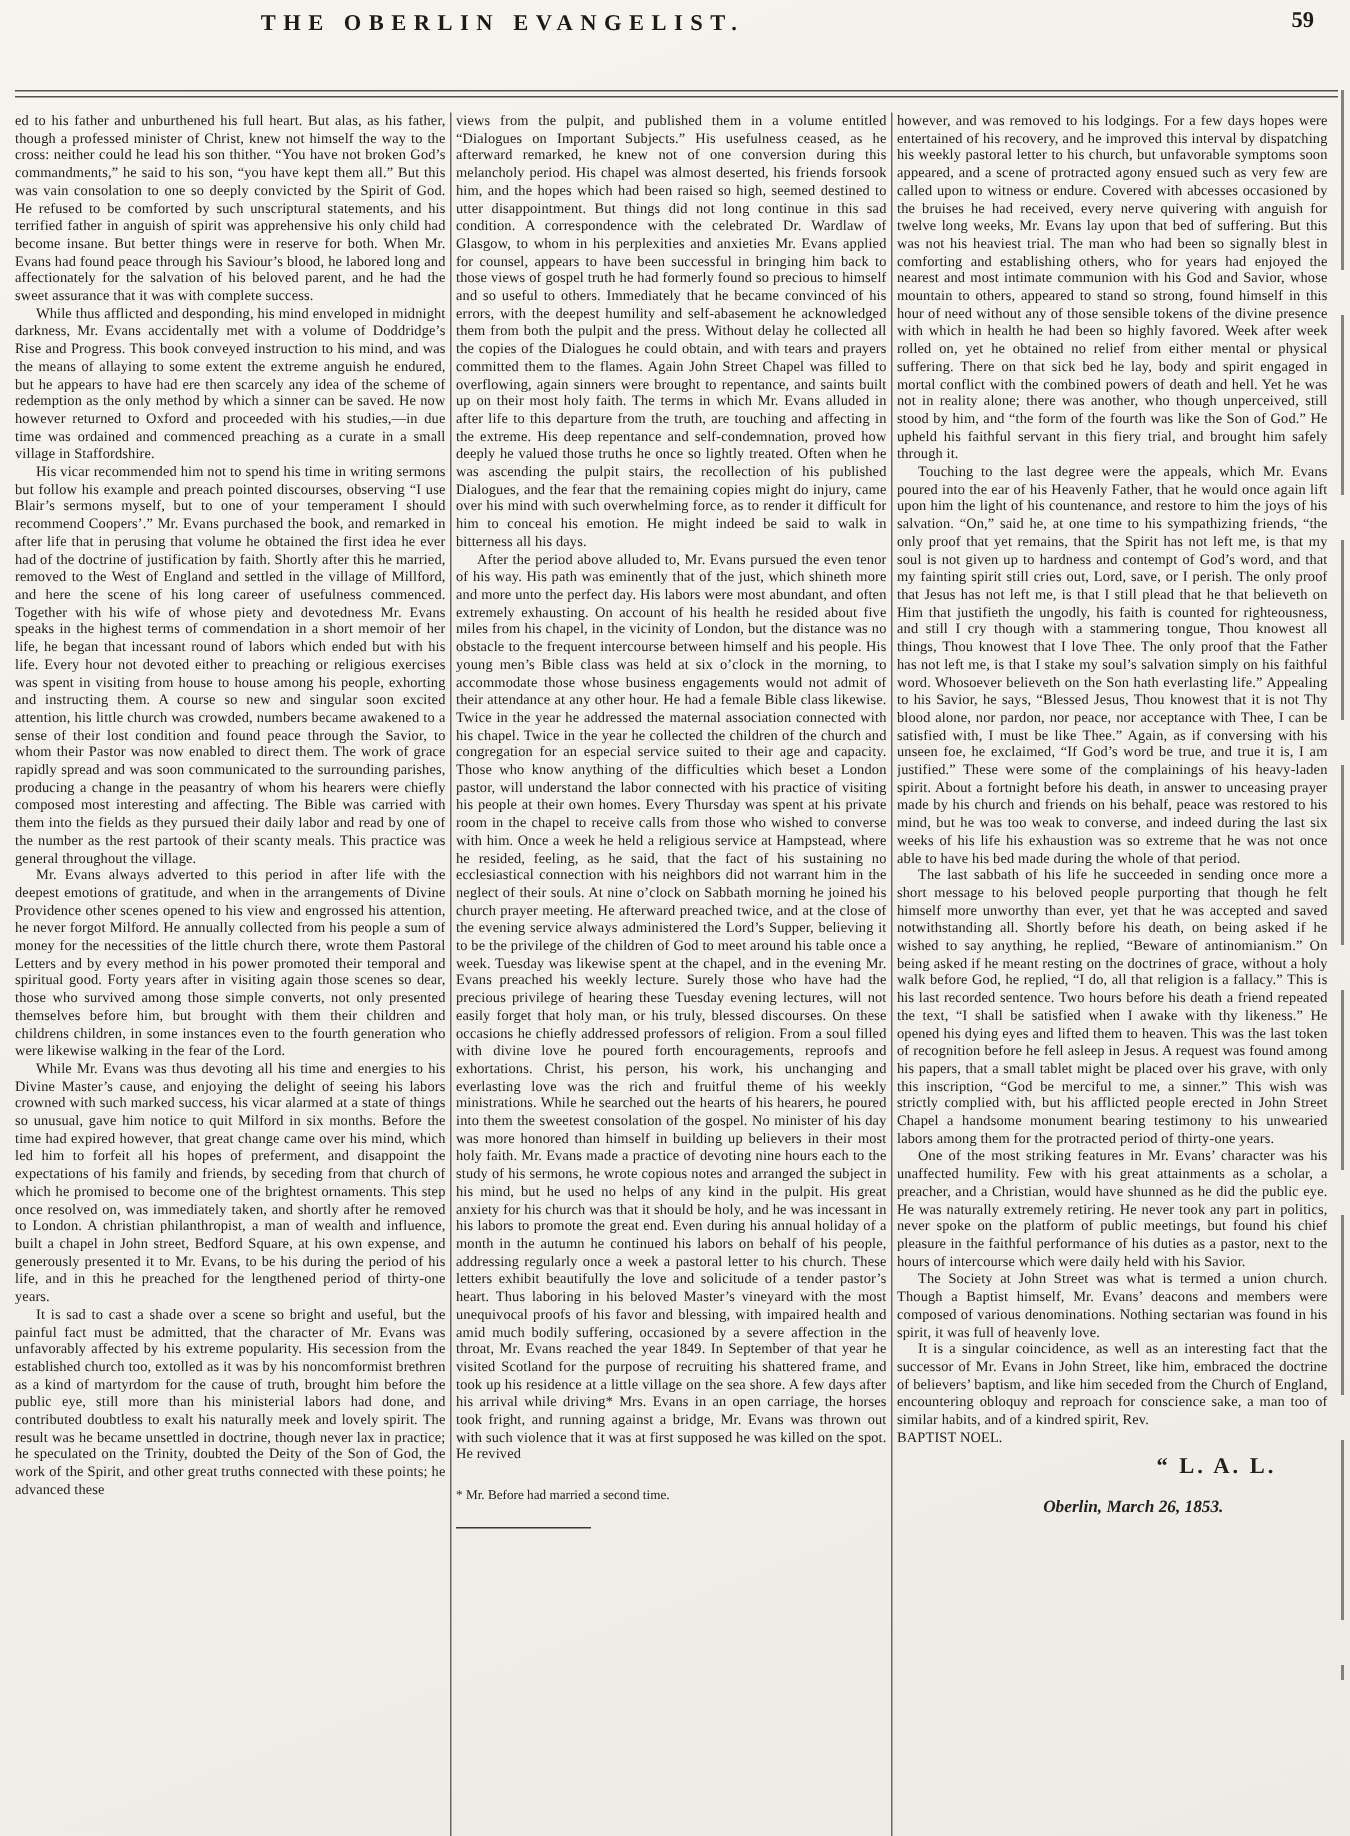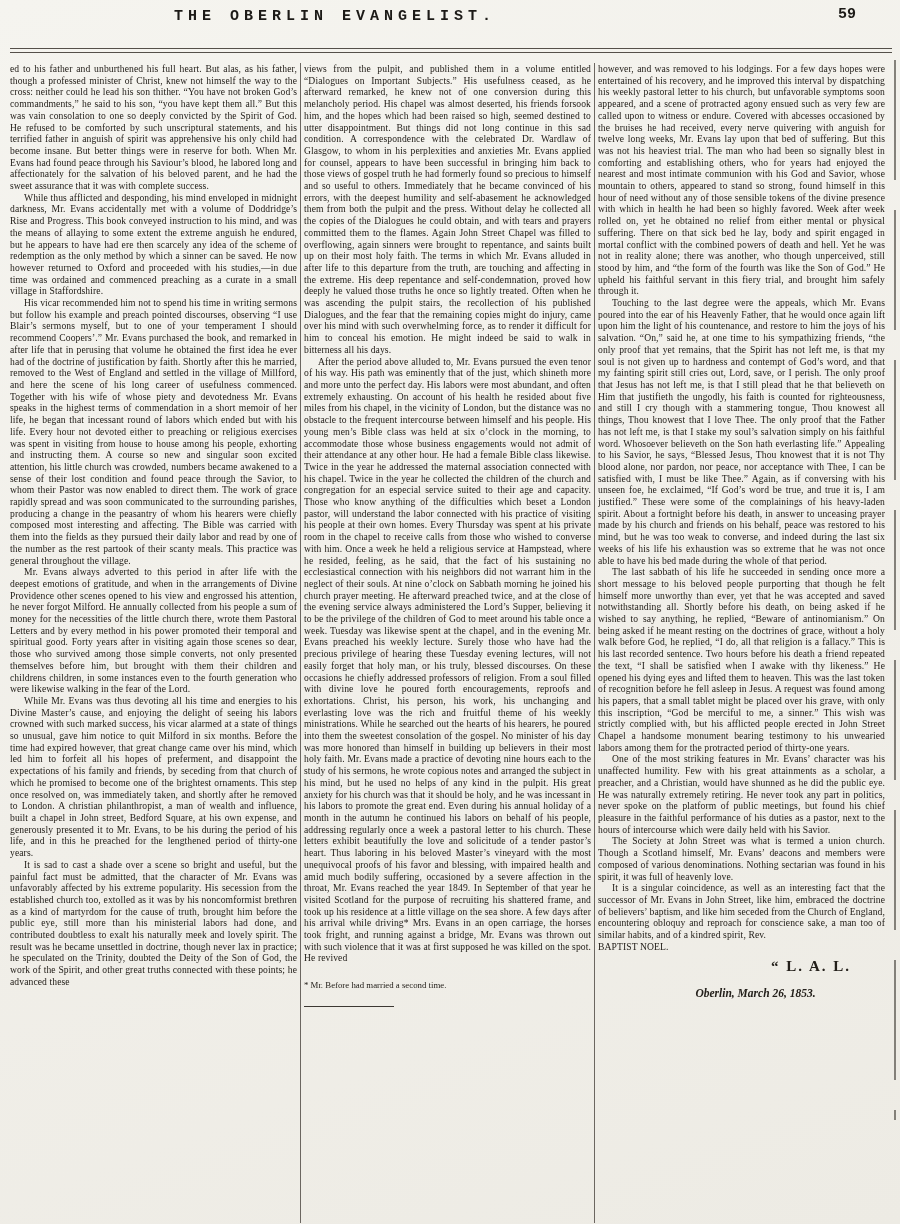--- a/index.html
+++ b/index.html
@@ -8,27 +8,27 @@
     background:#e8e6e0;
     font-family:"Liberation Serif","DejaVu Serif",serif;
   }
   .page{
     position:relative;
     width:900px;height:1224px;
     background:linear-gradient(160deg,#f5f4ef 0%,#f1efe9 55%,#edebe4 100%);
     color:#221f1b;
     overflow:hidden;
   }
-  .masthead{position:relative;height:34px;padding-top:8px;font-family:Liberation Mono, monospace;}
+  .masthead{position:relative;height:34px;padding-top:20px;}
   .title{
     position:absolute;left:335px;top:8px;transform:translateX(-50%);
     font-size:15px;font-weight:bold;letter-spacing:5px;color:#1c1a17;
     white-space:nowrap;
   }
-  .pageno{position:absolute;right:44px;top:6px;font-size:15px;font-weight:bold;color:#1c1a17;}
+  .pageno{position:absolute;right:24px;top:6px;font-size:15px;font-weight:bold;color:#1c1a17;}
   .double-rule{
     margin:6px 8px 0 10px;height:3px;
     border-top:1px solid #55504a;border-bottom:1px solid #55504a;
   }
   .columns{display:flex;padding:10px 8px 0 10px;align-items:stretch;height:1160px;}
   .col{width:287px;overflow:hidden;position:relative;}
   .colrule{width:1px;background:#6b6660;margin:0 3px;flex:none;}
   .para{
     margin:0;
     font-size:9.6px;line-height:1.22;
@@ -88,21 +88,21 @@
     </div>
 
     <div class="colrule"></div>
 
     <div class="col">
       <div class="colflow">
           <p class="para noindent">however, and was removed to his lodgings.  For a few days hopes were entertained of his recovery, and he improved this interval by dispatching his weekly pastoral letter to his church, but unfavorable symptoms soon appeared, and a scene of protracted agony ensued such as very few are called upon to witness or endure.  Covered with abcesses occasioned by the bruises he had received, every nerve quivering with anguish for twelve long weeks, Mr. Evans lay upon that bed of suffering.  But this was not his heaviest trial.  The man who had been so signally blest in comforting and establishing others, who for years had enjoyed the nearest and most intimate communion with his God and Savior, whose mountain to others, appeared to stand so strong, found himself in this hour of need without any of those sensible tokens of the divine presence with which in health he had been so highly favored.  Week after week rolled on, yet he obtained no relief from either mental or physical suffering.  There on that sick bed he lay, body and spirit engaged in mortal conflict with the combined powers of death and hell.  Yet he was not in reality alone; there was another, who though unperceived, still stood by him, and “the form of the fourth was like the Son of God.”  He upheld his faithful servant in this fiery trial, and brought him safely through it.</p>
           <p class="para">Touching to the last degree were the appeals, which Mr. Evans poured into the ear of his Heavenly Father, that he would once again lift upon him the light of his countenance, and restore to him the joys of his salvation.  “On,” said he, at one time to his sympathizing friends, “the only proof that yet remains, that the Spirit has not left me, is that my soul is not given up to hardness and contempt of God’s word, and that my fainting spirit still cries out, Lord, save, or I perish.  The only proof that Jesus has not left me, is that I still plead that he that believeth on Him that justifieth the ungodly, his faith is counted for righteousness, and still I cry though with a stammering tongue, Thou knowest all things, Thou knowest that I love Thee.  The only proof that the Father has not left me, is that I stake my soul’s salvation simply on his faithful word.  Whosoever believeth on the Son hath everlasting life.”  Appealing to his Savior, he says, “Blessed Jesus, Thou knowest that it is not Thy blood alone, nor pardon, nor peace, nor acceptance with Thee, I can be satisfied with, I must be like Thee.”  Again, as if conversing with his unseen foe, he exclaimed, “If God’s word be true, and true it is, I am justified.”  These were some of the complainings of his heavy-laden spirit.  About a fortnight before his death, in answer to unceasing prayer made by his church and friends on his behalf, peace was restored to his mind, but he was too weak to converse, and indeed during the last six weeks of his life his exhaustion was so extreme that he was not once able to have his bed made during the whole of that period.</p>
           <p class="para">The last sabbath of his life he succeeded in sending once more a short message to his beloved people purporting that though he felt himself more unworthy than ever, yet that he was accepted and saved notwithstanding all.  Shortly before his death, on being asked if he wished to say anything, he replied, “Beware of antinomianism.”  On being asked if he meant resting on the doctrines of grace, without a holy walk before God, he replied, “I do, all that religion is a fallacy.”  This is his last recorded sentence.  Two hours before his death a friend repeated the text, “I shall be satisfied when I awake with thy likeness.”  He opened his dying eyes and lifted them to heaven.  This was the last token of recognition before he fell asleep in Jesus.  A request was found among his papers, that a small tablet might be placed over his grave, with only this inscription, “God be merciful to me, a sinner.”  This wish was strictly complied with, but his afflicted people erected in John Street Chapel a handsome monument bearing testimony to his unwearied labors among them for the protracted period of thirty-one years.</p>
           <p class="para">One of the most striking features in Mr. Evans’ character was his unaffected humility.  Few with his great attainments as a scholar, a preacher, and a Christian, would have shunned as he did the public eye.  He was naturally extremely retiring.  He never took any part in politics, never spoke on the platform of public meetings, but found his chief pleasure in the faithful performance of his duties as a pastor, next to the hours of intercourse which were daily held with his Savior.</p>
-          <p class="para">The Society at John Street was what is termed a union church.  Though a Scotland himself, Mr. Evans’ deacons and members were composed of various denominations.  Nothing sectarian was found in his spirit, it was full of heavenly love.</p>
+          <p class="para">The Society at John Street was what is termed a union church.  Though a Baptist himself, Mr. Evans’ deacons and members were composed of various denominations.  Nothing sectarian was found in his spirit, it was full of heavenly love.</p>
           <p class="para">It is a singular coincidence, as well as an interesting fact that the successor of Mr. Evans in John Street, like him, embraced the doctrine of believers’ baptism, and like him seceded from the Church of England, encountering obloquy and reproach for conscience sake, a man too of similar habits, and of a kindred spirit, Rev.</p>
           <p class="para noindent">BAPTIST NOEL.</p>
         </div>
       <div class="closing">
         <div class="initials">“ L. A. L.</div>
         <div class="dateline">Oberlin, March 26, 1853.</div>
       </div>
     </div>
 
   </div>

